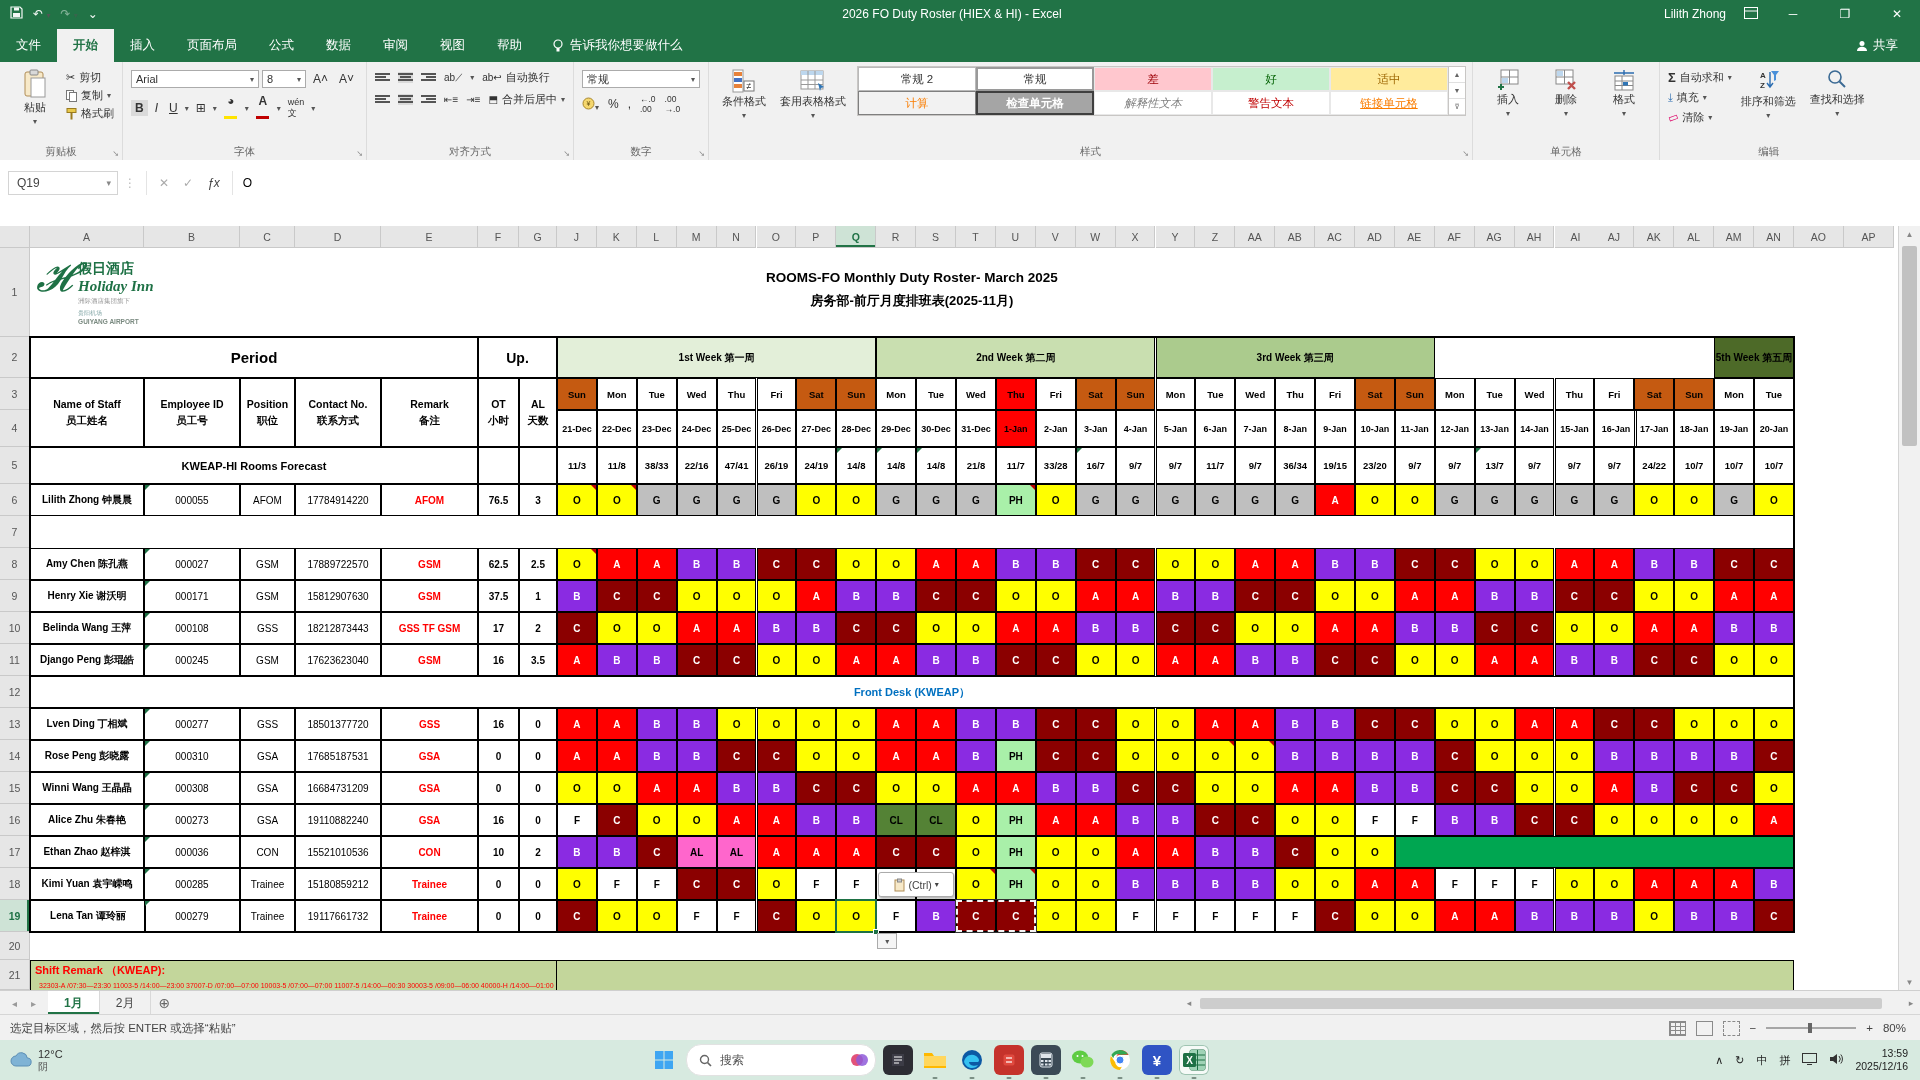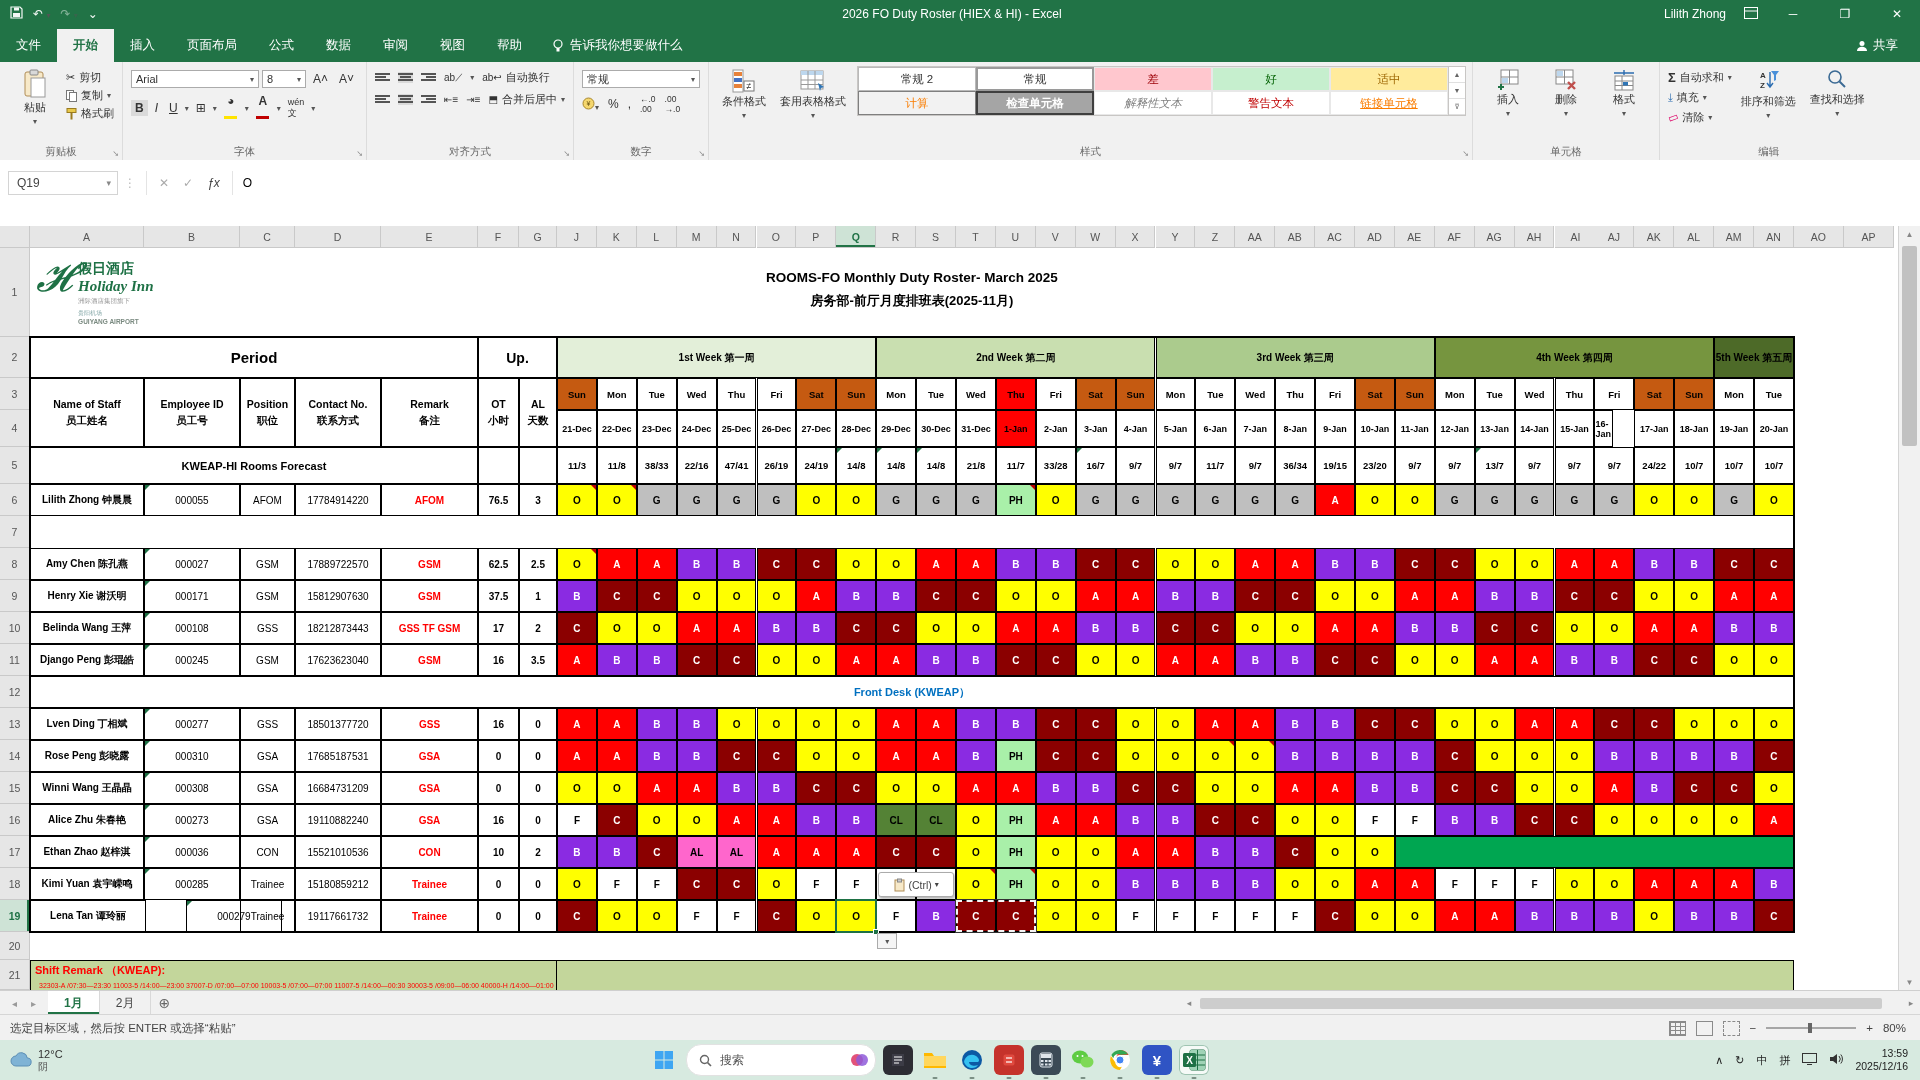--- a/index.html
+++ b/index.html
@@ -522,21 +522,20 @@
           </span>
         </div>
       </div>
       <div class="cell " style="left: 461.95px; top: 60px; width: 900px; height: 22px; font-weight: bold; font-size: 13.5px;">ROOMS-FO Monthly Duty Roster- March 2025</div>
       <div class="cell " style="left: 461.95px; top: 84px; width: 900px; height: 22px; font-weight: bold; font-size: 13px;">房务部-前厅月度排班表(2025-11月)</div>
       <div class="cell bk" style="left: 30px; top: 131px; width: 448px; height: 41px; font-weight: bold; font-size: 15px;">Period</div>
       <div class="cell bk" style="left: 478px; top: 131px; width: 79px; height: 41px; font-weight: bold; font-size: 14px;">Up.</div>
       <div class="cell bk" style="left: 557px; top: 131px; width: 319.2px; height: 41px; background: rgb(227, 239, 217); font-weight: bold; font-size: 10px;">1st Week 第一周</div>
       <div class="cell bk" style="left: 876.2px; top: 131px; width: 279.3px; height: 41px; background: rgb(201, 223, 176); font-weight: bold; font-size: 10px;">2nd Week 第二周</div>
       <div class="cell bk" style="left: 1155.5px; top: 131px; width: 279.3px; height: 41px; background: rgb(171, 203, 141); font-weight: bold; font-size: 10px;">3rd Week 第三周</div>
-      <div class="cell bk" style="left: 1434.8px; top: 131px; width: 279.3px; height: 41px; background: rgb(118, 149, 63); font-weight: bold; font-size: 10px;">4th Week 第四周</div>
       <div class="cell bk" style="left: 1714.1px; top: 131px; width: 79.8px; height: 41px; background: rgb(77, 106, 40); font-weight: bold; font-size: 10px;">5th Week 第五周</div>
       <div class="cell bk" style="left: 30px; top: 172px; width: 114px; height: 69px;">
         <div style="text-align:center;font-weight:bold;font-size:10.5px;line-height:1.5;">Name of Staff<br>员工姓名</div>
       </div>
       <div class="cell bk" style="left: 144px; top: 172px; width: 96px; height: 69px;">
         <div style="text-align:center;font-weight:bold;font-size:10.5px;line-height:1.5;">Employee ID<br>员工号</div>
       </div>
       <div class="cell bk" style="left: 240px; top: 172px; width: 55px; height: 69px;">
         <div style="text-align:center;font-weight:bold;font-size:10.5px;line-height:1.5;">Position<br>职位</div>
       </div>
@@ -598,21 +597,21 @@
       <div class="cell bk" style="left: 1394.9px; top: 204px; width: 39.9px; height: 37px; font-weight: bold; font-size: 9px;">11-Jan</div>
       <div class="cell bk" style="left: 1434.8px; top: 172px; width: 39.9px; height: 32px; background: rgb(255, 255, 255); font-weight: bold; font-size: 9.5px;">Mon</div>
       <div class="cell bk" style="left: 1434.8px; top: 204px; width: 39.9px; height: 37px; font-weight: bold; font-size: 9px;">12-Jan</div>
       <div class="cell bk" style="left: 1474.7px; top: 172px; width: 39.9px; height: 32px; background: rgb(255, 255, 255); font-weight: bold; font-size: 9.5px;">Tue</div>
       <div class="cell bk" style="left: 1474.7px; top: 204px; width: 39.9px; height: 37px; font-weight: bold; font-size: 9px;">13-Jan</div>
       <div class="cell bk" style="left: 1514.6px; top: 172px; width: 39.9px; height: 32px; background: rgb(255, 255, 255); font-weight: bold; font-size: 9.5px;">Wed</div>
       <div class="cell bk" style="left: 1514.6px; top: 204px; width: 39.9px; height: 37px; font-weight: bold; font-size: 9px;">14-Jan</div>
       <div class="cell bk" style="left: 1554.5px; top: 172px; width: 39.9px; height: 32px; background: rgb(255, 255, 255); font-weight: bold; font-size: 9.5px;">Thu</div>
       <div class="cell bk" style="left: 1554.5px; top: 204px; width: 39.9px; height: 37px; font-weight: bold; font-size: 9px;">15-Jan</div>
       <div class="cell bk" style="left: 1594.4px; top: 172px; width: 39.9px; height: 32px; background: rgb(255, 255, 255); font-weight: bold; font-size: 9.5px;">Fri</div>
-      <div class="cell bk" style="left: 1594.4px; top: 204px; width: 19px; height: 37px; font-weight: bold; font-size: 9px;">16-Jan</div>
+      <div class="cell bk" style="left: 1594.4px; top: 204px; width: 43px; height: 37px; font-weight: bold; font-size: 9px;">16-Jan</div>
       <div class="cell bk" style="left: 1634.3px; top: 172px; width: 39.9px; height: 32px; background: rgb(197, 90, 17); font-weight: bold; font-size: 9.5px;">Sat</div>
       <div class="cell bk" style="left: 1634.3px; top: 204px; width: 39.9px; height: 37px; font-weight: bold; font-size: 9px;">17-Jan</div>
       <div class="cell bk" style="left: 1674.2px; top: 172px; width: 39.9px; height: 32px; background: rgb(197, 90, 17); font-weight: bold; font-size: 9.5px;">Sun</div>
       <div class="cell bk" style="left: 1674.2px; top: 204px; width: 39.9px; height: 37px; font-weight: bold; font-size: 9px;">18-Jan</div>
       <div class="cell bk" style="left: 1714.1px; top: 172px; width: 39.9px; height: 32px; background: rgb(255, 255, 255); font-weight: bold; font-size: 9.5px;">Mon</div>
       <div class="cell bk" style="left: 1714.1px; top: 204px; width: 39.9px; height: 37px; font-weight: bold; font-size: 9px;">19-Jan</div>
       <div class="cell bk" style="left: 1754px; top: 172px; width: 39.9px; height: 32px; background: rgb(255, 255, 255); font-weight: bold; font-size: 9.5px;">Tue</div>
       <div class="cell bk" style="left: 1754px; top: 204px; width: 39.9px; height: 37px; font-weight: bold; font-size: 9px;">20-Jan</div>
       <div class="cell bk" style="left: 30px; top: 241px; width: 448px; height: 37px; font-weight: bold; font-size: 11px;">KWEAP-HI Rooms Forecast</div>
       <div class="cell bk" style="left: 478px; top: 241px; width: 41px; height: 37px;"></div>
@@ -1052,21 +1051,21 @@
       <div class="cell bk" style="left: 1434.8px; top: 662px; width: 39.9px; height: 32px; background: rgb(255, 255, 255); color: rgb(0, 0, 0); font-weight: bold; font-size: 10px;">F</div>
       <div class="cell bk" style="left: 1474.7px; top: 662px; width: 39.9px; height: 32px; background: rgb(255, 255, 255); color: rgb(0, 0, 0); font-weight: bold; font-size: 10px;">F</div>
       <div class="cell bk" style="left: 1514.6px; top: 662px; width: 39.9px; height: 32px; background: rgb(255, 255, 255); color: rgb(0, 0, 0); font-weight: bold; font-size: 10px;">F</div>
       <div class="cell bk" style="left: 1554.5px; top: 662px; width: 39.9px; height: 32px; background: rgb(255, 255, 0); color: rgb(0, 0, 0); font-weight: bold; font-size: 10px;">O</div>
       <div class="cell bk" style="left: 1594.4px; top: 662px; width: 39.9px; height: 32px; background: rgb(255, 255, 0); color: rgb(0, 0, 0); font-weight: bold; font-size: 10px;">O</div>
       <div class="cell bk" style="left: 1634.3px; top: 662px; width: 39.9px; height: 32px; background: rgb(255, 0, 0); color: rgb(255, 255, 255); font-weight: bold; font-size: 10px;">A</div>
       <div class="cell bk" style="left: 1674.2px; top: 662px; width: 39.9px; height: 32px; background: rgb(255, 0, 0); color: rgb(255, 255, 255); font-weight: bold; font-size: 10px;">A</div>
       <div class="cell bk" style="left: 1714.1px; top: 662px; width: 39.9px; height: 32px; background: rgb(255, 0, 0); color: rgb(255, 255, 255); font-weight: bold; font-size: 10px;">A</div>
       <div class="cell bk" style="left: 1754px; top: 662px; width: 39.9px; height: 32px; background: rgb(138, 43, 226); color: rgb(255, 255, 255); font-weight: bold; font-size: 10px;">B</div>
       <div class="cell bk" style="left: 30px; top: 694px; width: 116px; height: 32px; font-weight: bold; font-size: 10px;">Lena Tan 谭玲丽</div>
-      <div class="cell bk mark-g" style="left: 144px; top: 694px; width: 96px; height: 32px; font-size: 10px; margin-left: 42px;">000279</div>
+      <div class="cell bk mark-g" style="left: 144px; top: 694px; width: 96px; height: 32px; font-size: 10px;">000279</div>
       <div class="cell bk" style="left: 240px; top: 694px; width: 55px; height: 32px; font-size: 10px;">Trainee</div>
       <div class="cell bk" style="left: 295px; top: 694px; width: 86px; height: 32px; font-size: 10px;">19117661732</div>
       <div class="cell bk" style="left: 381px; top: 694px; width: 97px; height: 32px; color: rgb(255, 0, 0); font-weight: bold; font-size: 10px;">Trainee</div>
       <div class="cell bk" style="left: 478px; top: 694px; width: 41px; height: 32px; font-weight: bold; font-size: 10px;">0</div>
       <div class="cell bk" style="left: 519px; top: 694px; width: 38px; height: 32px; font-weight: bold; font-size: 10px;">0</div>
       <div class="cell bk" style="left: 557px; top: 694px; width: 39.9px; height: 32px; background: rgb(139, 0, 0); color: rgb(255, 255, 255); font-weight: bold; font-size: 10px;">C</div>
       <div class="cell bk" style="left: 596.9px; top: 694px; width: 39.9px; height: 32px; background: rgb(255, 255, 0); color: rgb(0, 0, 0); font-weight: bold; font-size: 10px;">O</div>
       <div class="cell bk" style="left: 636.8px; top: 694px; width: 39.9px; height: 32px; background: rgb(255, 255, 0); color: rgb(0, 0, 0); font-weight: bold; font-size: 10px;">O</div>
       <div class="cell bk" style="left: 676.7px; top: 694px; width: 39.9px; height: 32px; background: rgb(255, 255, 255); color: rgb(0, 0, 0); font-weight: bold; font-size: 10px;">F</div>
       <div class="cell bk" style="left: 716.6px; top: 694px; width: 39.9px; height: 32px; background: rgb(255, 255, 255); color: rgb(0, 0, 0); font-weight: bold; font-size: 10px;">F</div>

